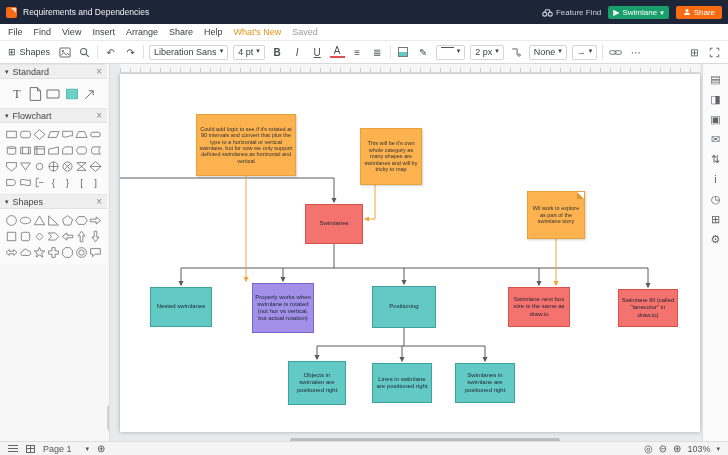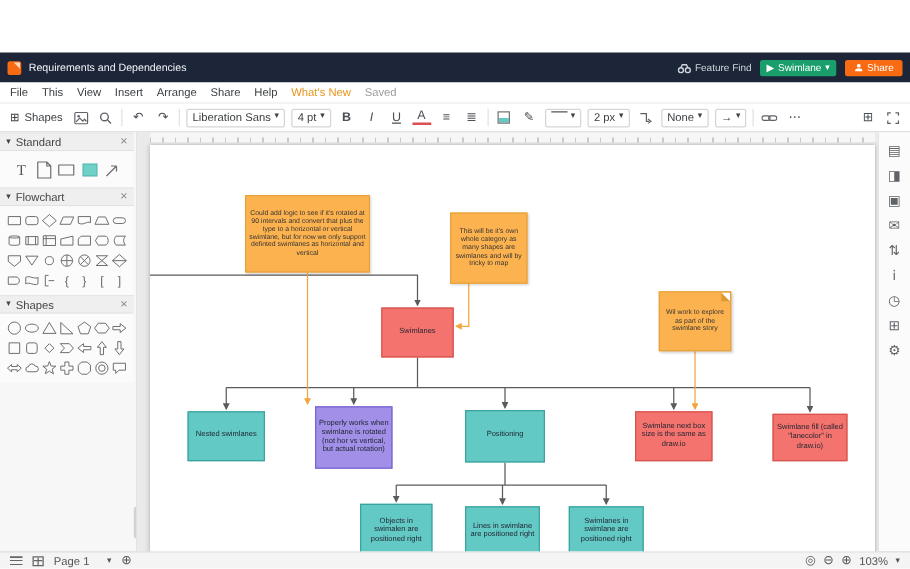--- a/index.html
+++ b/index.html
@@ -1,21 +1,21 @@
 <!DOCTYPE html>
 <html><head>
 <meta charset="utf-8">
 <style>
   *{margin:0;padding:0;box-sizing:border-box;}
   html,body{width:728px;height:455px;overflow:hidden;}
   body{font-family:"Liberation Sans",sans-serif;background:#fff;color:#333;}
   .app{width:728px;height:455px;display:flex;flex-direction:column;}
 
   
-  .titlebar{height:18px;flex:0 0 18px;background:#1c2638;display:flex;align-items:center;gap:6px;padding:12px 6px;color:#fff;font-size:9px;margin-top:42px;}
+  .titlebar{height:18px;flex:0 0 18px;background:#1c2638;display:flex;align-items:center;gap:6px;padding:12px 6px;color:#fff;font-size:9px;}
   .logo{width:11px;height:11px;background:#f96b13;border-radius:2px;position:relative;}
   .logo::after{content:"";position:absolute;right:1px;top:1px;border-style:solid;border-width:0 5px 5px 0;border-color:transparent #ffd9bd transparent transparent;}
   .doc-title{font-size:8.5px;color:#f2f4f7;}
   .tbar-right{margin-left:auto;display:flex;align-items:center;gap:7px;}
   .feature-find{display:flex;align-items:center;gap:3px;color:#cfd4da;font-size:8px;cursor:pointer;}
   .btn-present{background:#1a9f6c;border:none;color:#fff;font-size:8px;height:13px;border-radius:2px;display:flex;align-items:center;gap:3px;padding:0 5px;cursor:pointer;}
   .btn-share{background:#f96b13;border:none;color:#fff;font-size:8px;height:13px;border-radius:2px;display:flex;align-items:center;gap:3px;padding:0 7px;cursor:pointer;}
   .caret{font-size:7px;line-height:1;}
 
   
@@ -103,21 +103,21 @@
             <path d="M2 14 a6 5 0 0 1 12 0 z" fill="#fff"></path>
           </svg>
         <span>Share</span>
       </button>
     </div>
   </header>
 
   <nav class="menubar">
     <div class="menu-items">
         <span class="menu-item ">File</span>
-        <span class="menu-item ">This</span>
+        <span class="menu-item ">Find</span>
         <span class="menu-item ">View</span>
         <span class="menu-item ">Insert</span>
         <span class="menu-item ">Arrange</span>
         <span class="menu-item ">Share</span>
         <span class="menu-item ">Help</span>
         <span class="menu-item accent">What's New</span>
         <span class="menu-item muted">Saved</span>
       </div>
   </nav>
 

